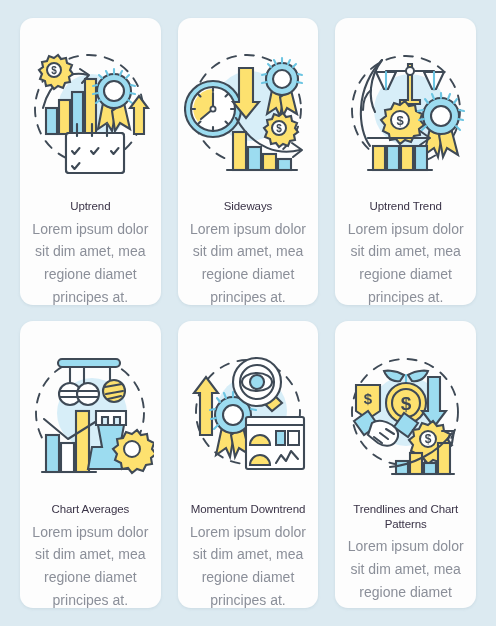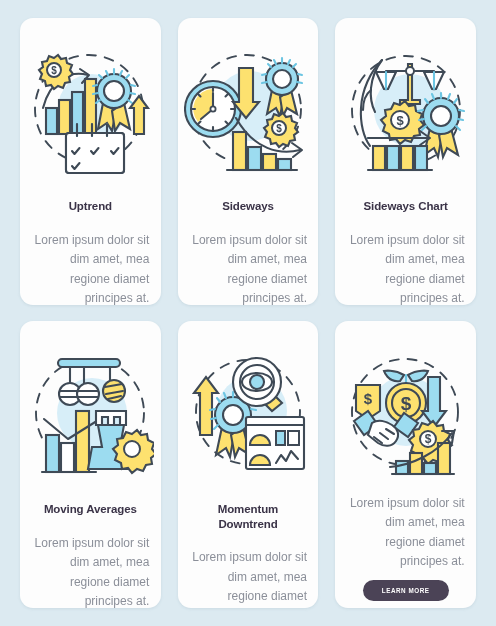--- a/index.html
+++ b/index.html
@@ -29,33 +29,33 @@
     overflow: hidden;
   }
   .illo {
     width: 128px; height: 128px;
     margin-top: 14px;
     flex: 0 0 auto;
   }
   .illo svg { display: block; width: 100%; height: 100%; }
   .card-title {
     font-size: 11.5px;
-    font-weight: bold;
+    font-weight: normal;
     color: #3a3347;
     text-align: center;
     line-height: 1.28;
     margin-top: 25px;
     letter-spacing: -0.1px;
   }
   .card-body {
-    font-size: 12px;
+    font-size: 14px;
     color: #8b8f99;
-    text-align: right;
+    text-align: center;
     line-height: 1.62;
-    margin-top: 17px;
+    margin-top: 4px;
     max-width: 118px;
   }
   .spacer { flex: 1 1 auto; min-height: 8px; }
   .dots {
     display: flex;
     gap: 8px;
     align-items: center;
     margin-bottom: 22px;
   }
   .dot {
@@ -258,21 +258,21 @@
           <rect class="ylw" x="59" y="100" width="12" height="24" stroke="#3f4a56" stroke-width="2.1"></rect>
           <rect class="blu" x="73" y="100" width="12" height="24" stroke="#3f4a56" stroke-width="2.1"></rect>
           <path class="ln" d="M26 124 L90 124"></path>
         </g>
         <g>
           <path class="lnB" d="M26 92 L86 92"></path>
           <path class="ln" d="M26 92 L86 92 M78 85 L88 92 L78 99"></path>
         </g>
       </svg>
     </div>
-    <div class="card-title">Sideways Chart</div>
+    <div class="card-title">Uptrend Trend</div>
     <div class="card-body">Lorem ipsum dolor sit dim amet, mea regione diamet principes at.</div>
     <div class="spacer"></div>
     <button class="learn-more">LEARN MORE</button>
   </div>
 
   <div class="card">
     <div class="illo">
       <svg viewBox="0 0 128 128">
         <circle class="blob" cx="66" cy="64" r="35"></circle>
         <g>
@@ -305,21 +305,21 @@
           <path class="blu" stroke="#3f4a56" stroke-width="2.1" d="M72 76 L98 76 L94 98 L104 98 L108 120 L62 120 L66 98 L76 98 Z"></path>
           <path class="ln" d="M62 120 L108 120"></path>
         </g>
 
         <g transform="translate(106,100)">
           <path class="ylw" stroke="#3f4a56" stroke-width="2.1" d="M0 -15 l5 -4 l4 5 l6 -1 l1 6 l6 3 l-2 6 l4 5 l-5 4 l1 6 l-6 1 l-3 6 l-6 -2 l-5 4 l-4 -5 l-6 1 l-1 -6 l-6 -3 l2 -6 l-4 -5 l5 -4 l-1 -6 l6 -1 l3 -6 Z"></path>
           <circle class="wht" cx="0" cy="0" r="8" stroke="#3f4a56" stroke-width="2"></circle>
         </g>
       </svg>
     </div>
-    <div class="card-title">Moving Averages</div>
+    <div class="card-title">Chart Averages</div>
     <div class="card-body">Lorem ipsum dolor sit dim amet, mea regione diamet principes at.</div>
     <div class="spacer"></div>
     <div class="dots">
       <span class="dot active"></span>
       <span class="dot"></span>
       <span class="dot"></span>
     </div>
   </div>
 
   <div class="card">
@@ -417,18 +417,19 @@
           <rect class="ylw" x="96" y="94" width="12" height="31" stroke="#3f4a56" stroke-width="2.1"></rect>
           <path class="ln" d="M50 125 L112 125"></path>
         </g>
 
         <g>
           <path class="ln" d="M48 118 C70 116 96 104 110 84"></path>
           <path class="ln" d="M100 82 L112 82 L110 94"></path>
         </g>
       </svg>
     </div>
+    <div class="card-title">Trendlines and Chart Patterns</div>
     <div class="card-body">Lorem ipsum dolor sit dim amet, mea regione diamet principes at.</div>
     <div class="spacer"></div>
     <button class="learn-more">LEARN MORE</button>
   </div>
 
 </div>
 
 </body></html>

